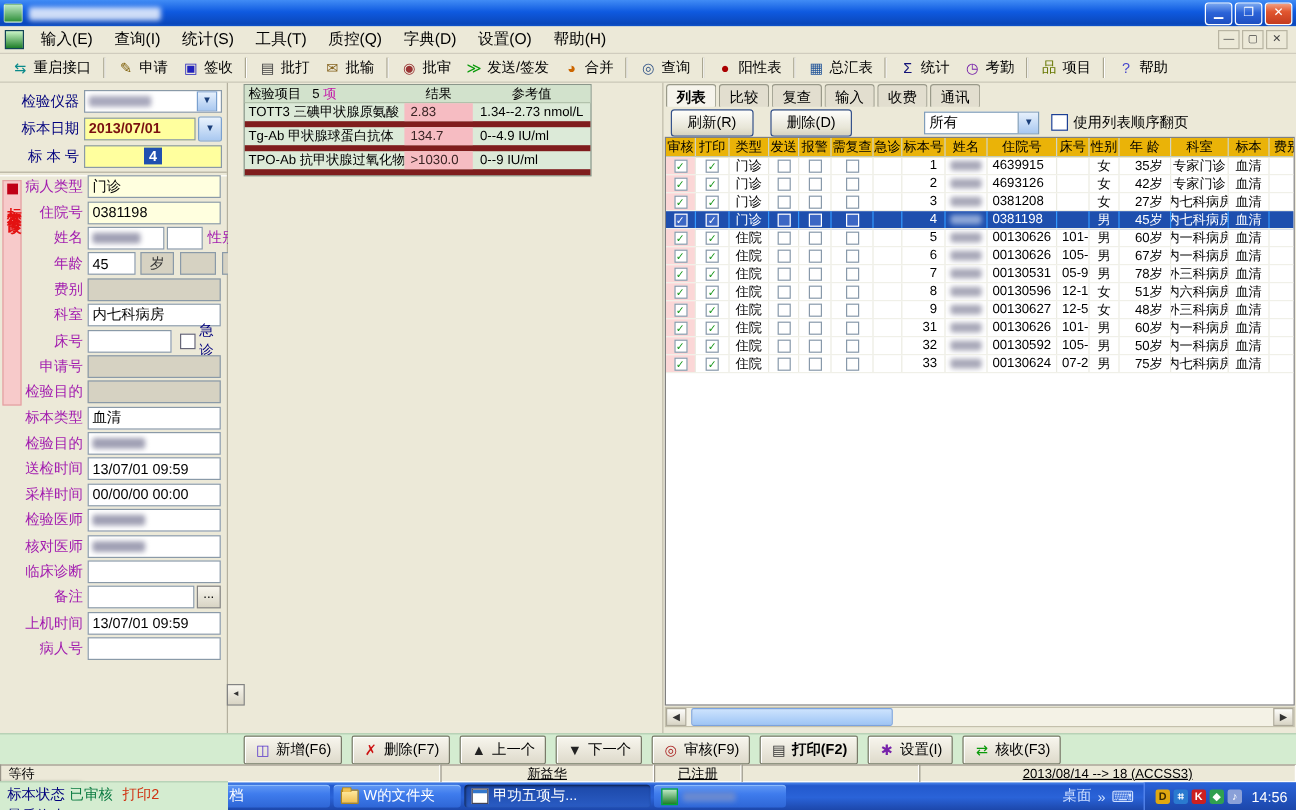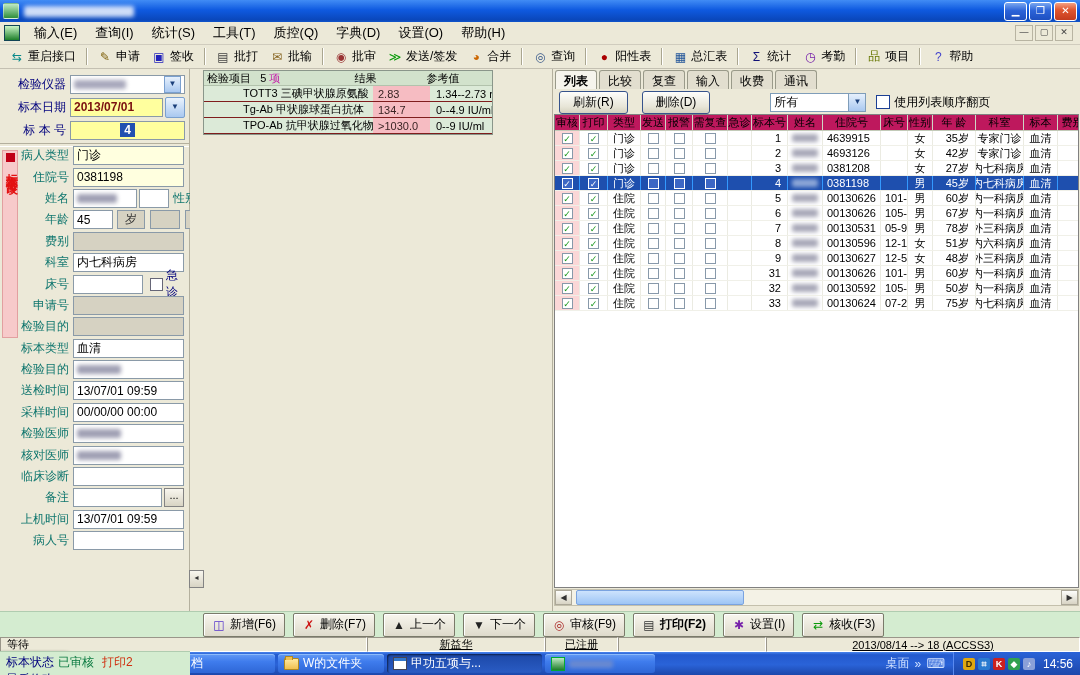--- a/index.html
+++ b/index.html
@@ -42,21 +42,21 @@
   .fld.yellow{background:#ffff9e;font-weight:bold;color:#7a1010;}
   .fld.dis{background:#d6d2c2;}
   .selhl{background:#2050b0;color:#fff;padding:0 4px;margin:0 auto;font-weight:bold;}
   .arrowbtn{width:18px;height:19px;margin-left:2px;flex:none;background:linear-gradient(#eaf3fd,#a9c8f0);
     border:1px solid #7aa0cf;border-radius:2px;color:#1a3f7a;font-size:8px;text-align:center;line-height:17px;}
   .carrow{width:15px;height:15px;margin-left:auto;flex:none;background:linear-gradient(#e6f0fc,#a9c8f0);
     border:1px solid #7aa0cf;color:#1a3f7a;font-size:8px;text-align:center;line-height:14px;}
   .secdiv{height:2px;border-top:1px solid #b4b09e;border-bottom:1px solid #fff;margin:2px 0;}
   .formarea{position:absolute;left:0;top:76px;right:0;}
   .frow{display:flex;align-items:center;height:21.4px;padding:0 5px;}
-  .flabel{color:#0f766e;width:64px;text-align:right;margin-right:4px;flex:none;}
+  .flabel{color:#a21caf;width:64px;text-align:right;margin-right:4px;flex:none;}
   .agebox{flex:0 0 26px;height:17px;background:#d6d2c2;border:1px solid #8a9aa8;margin-left:4px;
     text-align:center;line-height:16px;color:#333;}
   .cbsmall{width:11px;height:11px;border:1px solid #667;background:#fff;margin-left:7px;flex:none;}
   .bedlbl{color:#00007d;margin-left:3px;}
   .dotsbtn{width:18px;height:17px;margin-left:2px;flex:none;background:linear-gradient(#f8f6ee,#d8d4c4);
     border:1px solid #838383;text-align:center;line-height:13px;font-size:11px;}
   .banner{position:absolute;left:2px;top:81px;width:16px;height:188px;background:#f7caca;border:1px solid #e2a0a0;
     box-sizing:border-box;text-align:center;}
   .banner .bicon{width:9px;height:9px;background:#c00016;margin:2px auto;}
   .banner .btext{writing-mode:vertical-rl;text-orientation:upright;color:#e31212;font-weight:bold;
@@ -68,21 +68,21 @@
   .gok{color:#0a7a40;margin-right:8px;}
   .gprint{color:#d03010;}
   
   .midpanel{position:absolute;left:190px;top:0;width:363px;height:542px;background:#ECE9D8;border-right:1px solid #b4b09e;box-sizing:border-box;}
   .midtable{position:absolute;left:13px;top:1px;width:290px;background:#dcead8;border:1px solid #8a968a;box-sizing:border-box;}
   .mhead{display:flex;height:14px;background:#d2e2cc;border-bottom:1px solid #b2c2ac;font-size:11px;align-items:center;}
   .mh1{width:130px;padding-left:3px;}
   .mh2{width:57px;text-align:center;}
   .mh3{flex:1;text-align:center;}
   .mcount-unit{color:#c417a8;}
-  .mrow{display:flex;height:15px;border-bottom:1px solid #7f1d1d;font-size:11px;align-items:center;padding-left:36px;}
+  .mrow{display:flex;height:15px;border-bottom:5px solid #7f1d1d;font-size:11px;align-items:center;}
   .mname{width:130px;padding-left:3px;overflow:hidden;white-space:nowrap;}
   .mres{width:57px;box-sizing:border-box;padding-left:5px;height:100%;display:flex;align-items:center;color:#3a2424;}
   .mres.high{background:#f6bcc2;}
   .mres.low{background:#bcc2ee;color:#1c1c46;}
   .mref{flex:1;padding-left:6px;overflow:hidden;white-space:nowrap;}
   .collapsebtn{position:absolute;left:-1px;top:501px;width:13px;height:16px;background:linear-gradient(#f8f6ee,#d8d4c4);
     border:1px solid #838383;font-size:8px;line-height:14px;text-align:center;color:#333;}
   
   .rightpanel{position:absolute;left:553px;top:0;width:527px;height:542px;background:#ECE9D8;}
   .tabs{position:absolute;left:2px;top:1px;display:flex;height:19px;}
@@ -93,21 +93,21 @@
   .xpbtn{border:1px solid #36538c;border-radius:3px;background:linear-gradient(#fefefb,#e7e5d7 70%,#d5d2bf);
     padding:2px 13px;font-size:12px;margin-right:14px;}
   .combo{width:96px;height:19px;background:#fff;border:1px solid #7f9db9;display:flex;align-items:center;
     margin-left:46px;box-sizing:border-box;}
   .combo .val{flex:1;padding-left:3px;}
   .combo .dna{width:16px;height:17px;background:linear-gradient(#e6f0fc,#a9c8f0);border-left:1px solid #7f9db9;
     color:#1a3f7a;font-size:8px;text-align:center;line-height:16px;}
   .cbx{width:12px;height:12px;border:1px solid #1c3f94;background:#fff;margin:0 4px 0 10px;flex:none;}
   .tablebox{position:absolute;left:1px;top:45px;width:525px;height:474px;background:#fff;border:1px solid #808080;
     box-sizing:border-box;overflow:hidden;}
-  .thead{display:flex;height:15px;background:#be185d;border-bottom:1px solid #c2cab8;font-size:11px;}
+  .thead{display:flex;height:15px;background:#eab308;border-bottom:1px solid #c2cab8;font-size:11px;}
   .th{border-right:1px solid #cfd5c5;display:flex;align-items:center;justify-content:center;box-sizing:border-box;
     overflow:hidden;white-space:nowrap;flex:none;}
   .trow{display:flex;height:14px;font-size:11px;border-bottom:1px solid #f0f0e8;}
   .td{border-right:1px solid #ebebe2;display:flex;align-items:center;box-sizing:border-box;overflow:hidden;
     white-space:nowrap;flex:none;}
   .td.audit{background:#fbd7d7;}
   .trow.sel{background:#1e4fae;color:#fff;}
   .trow.sel .td{border-right-color:#39f;}
   .trow.sel .td.audit{background:transparent;}
   .cb{width:11px;height:11px;background:#fff;border:1px solid #8899aa;font-size:9px;line-height:10px;

